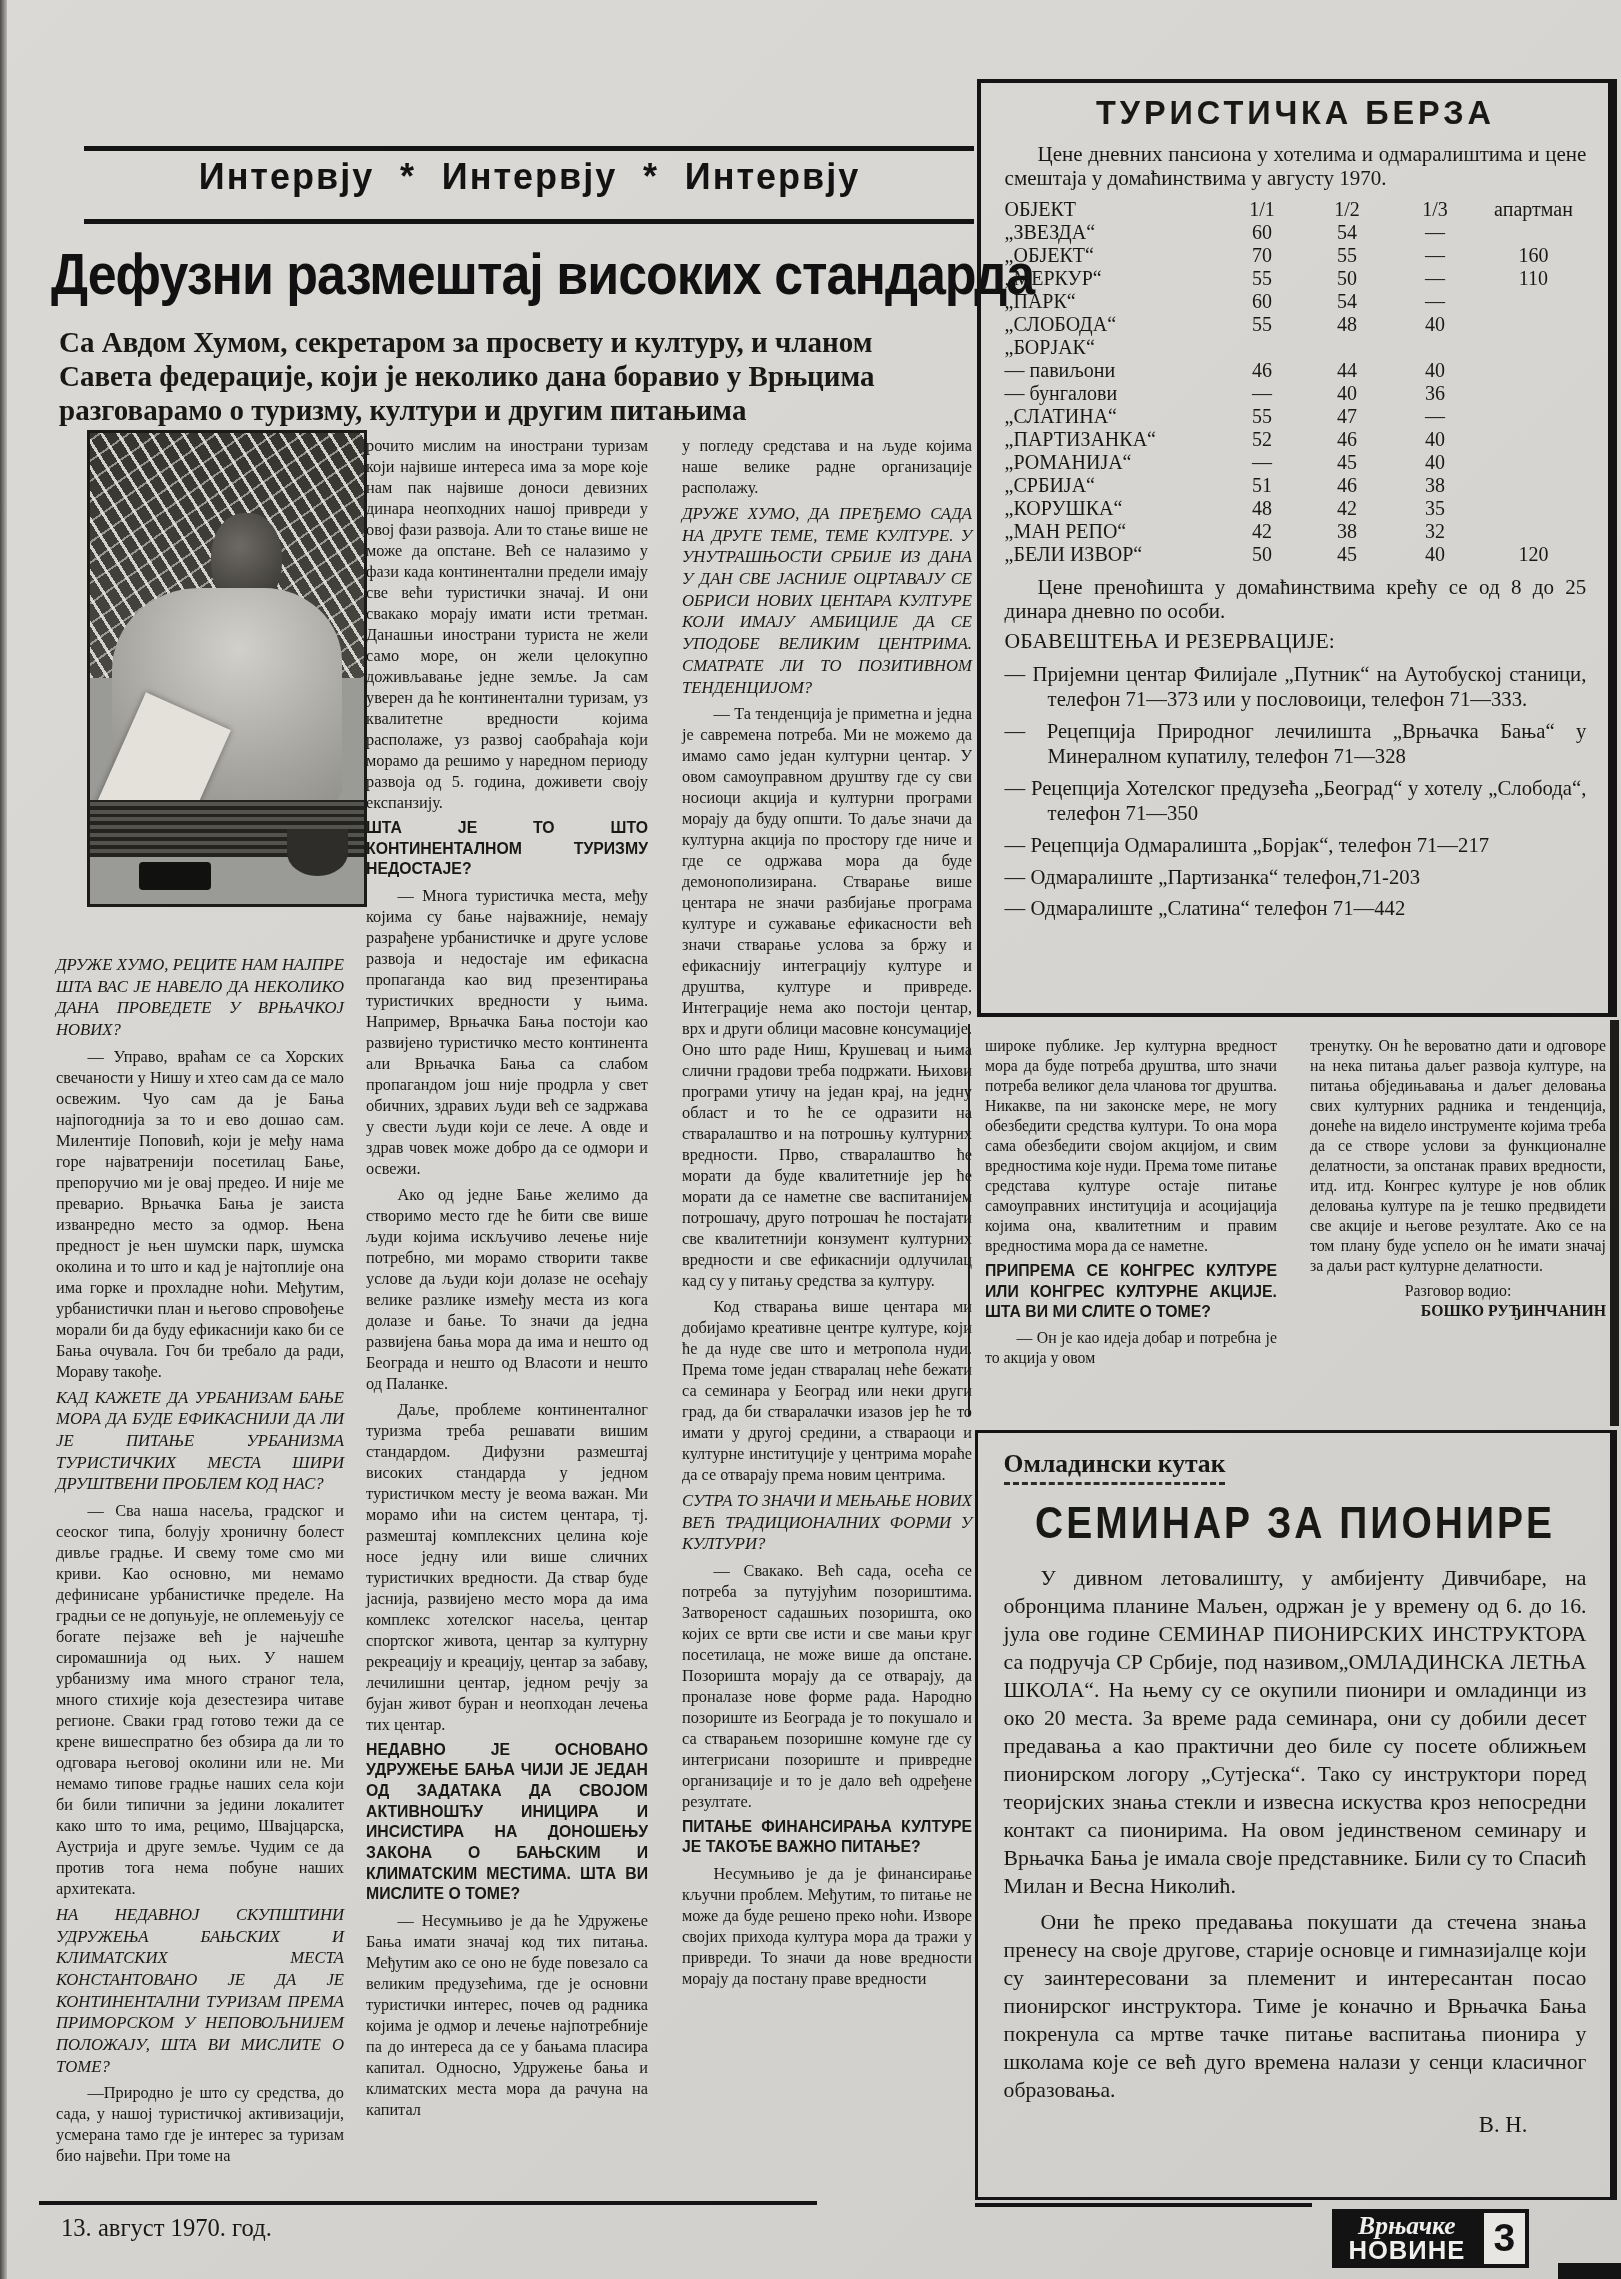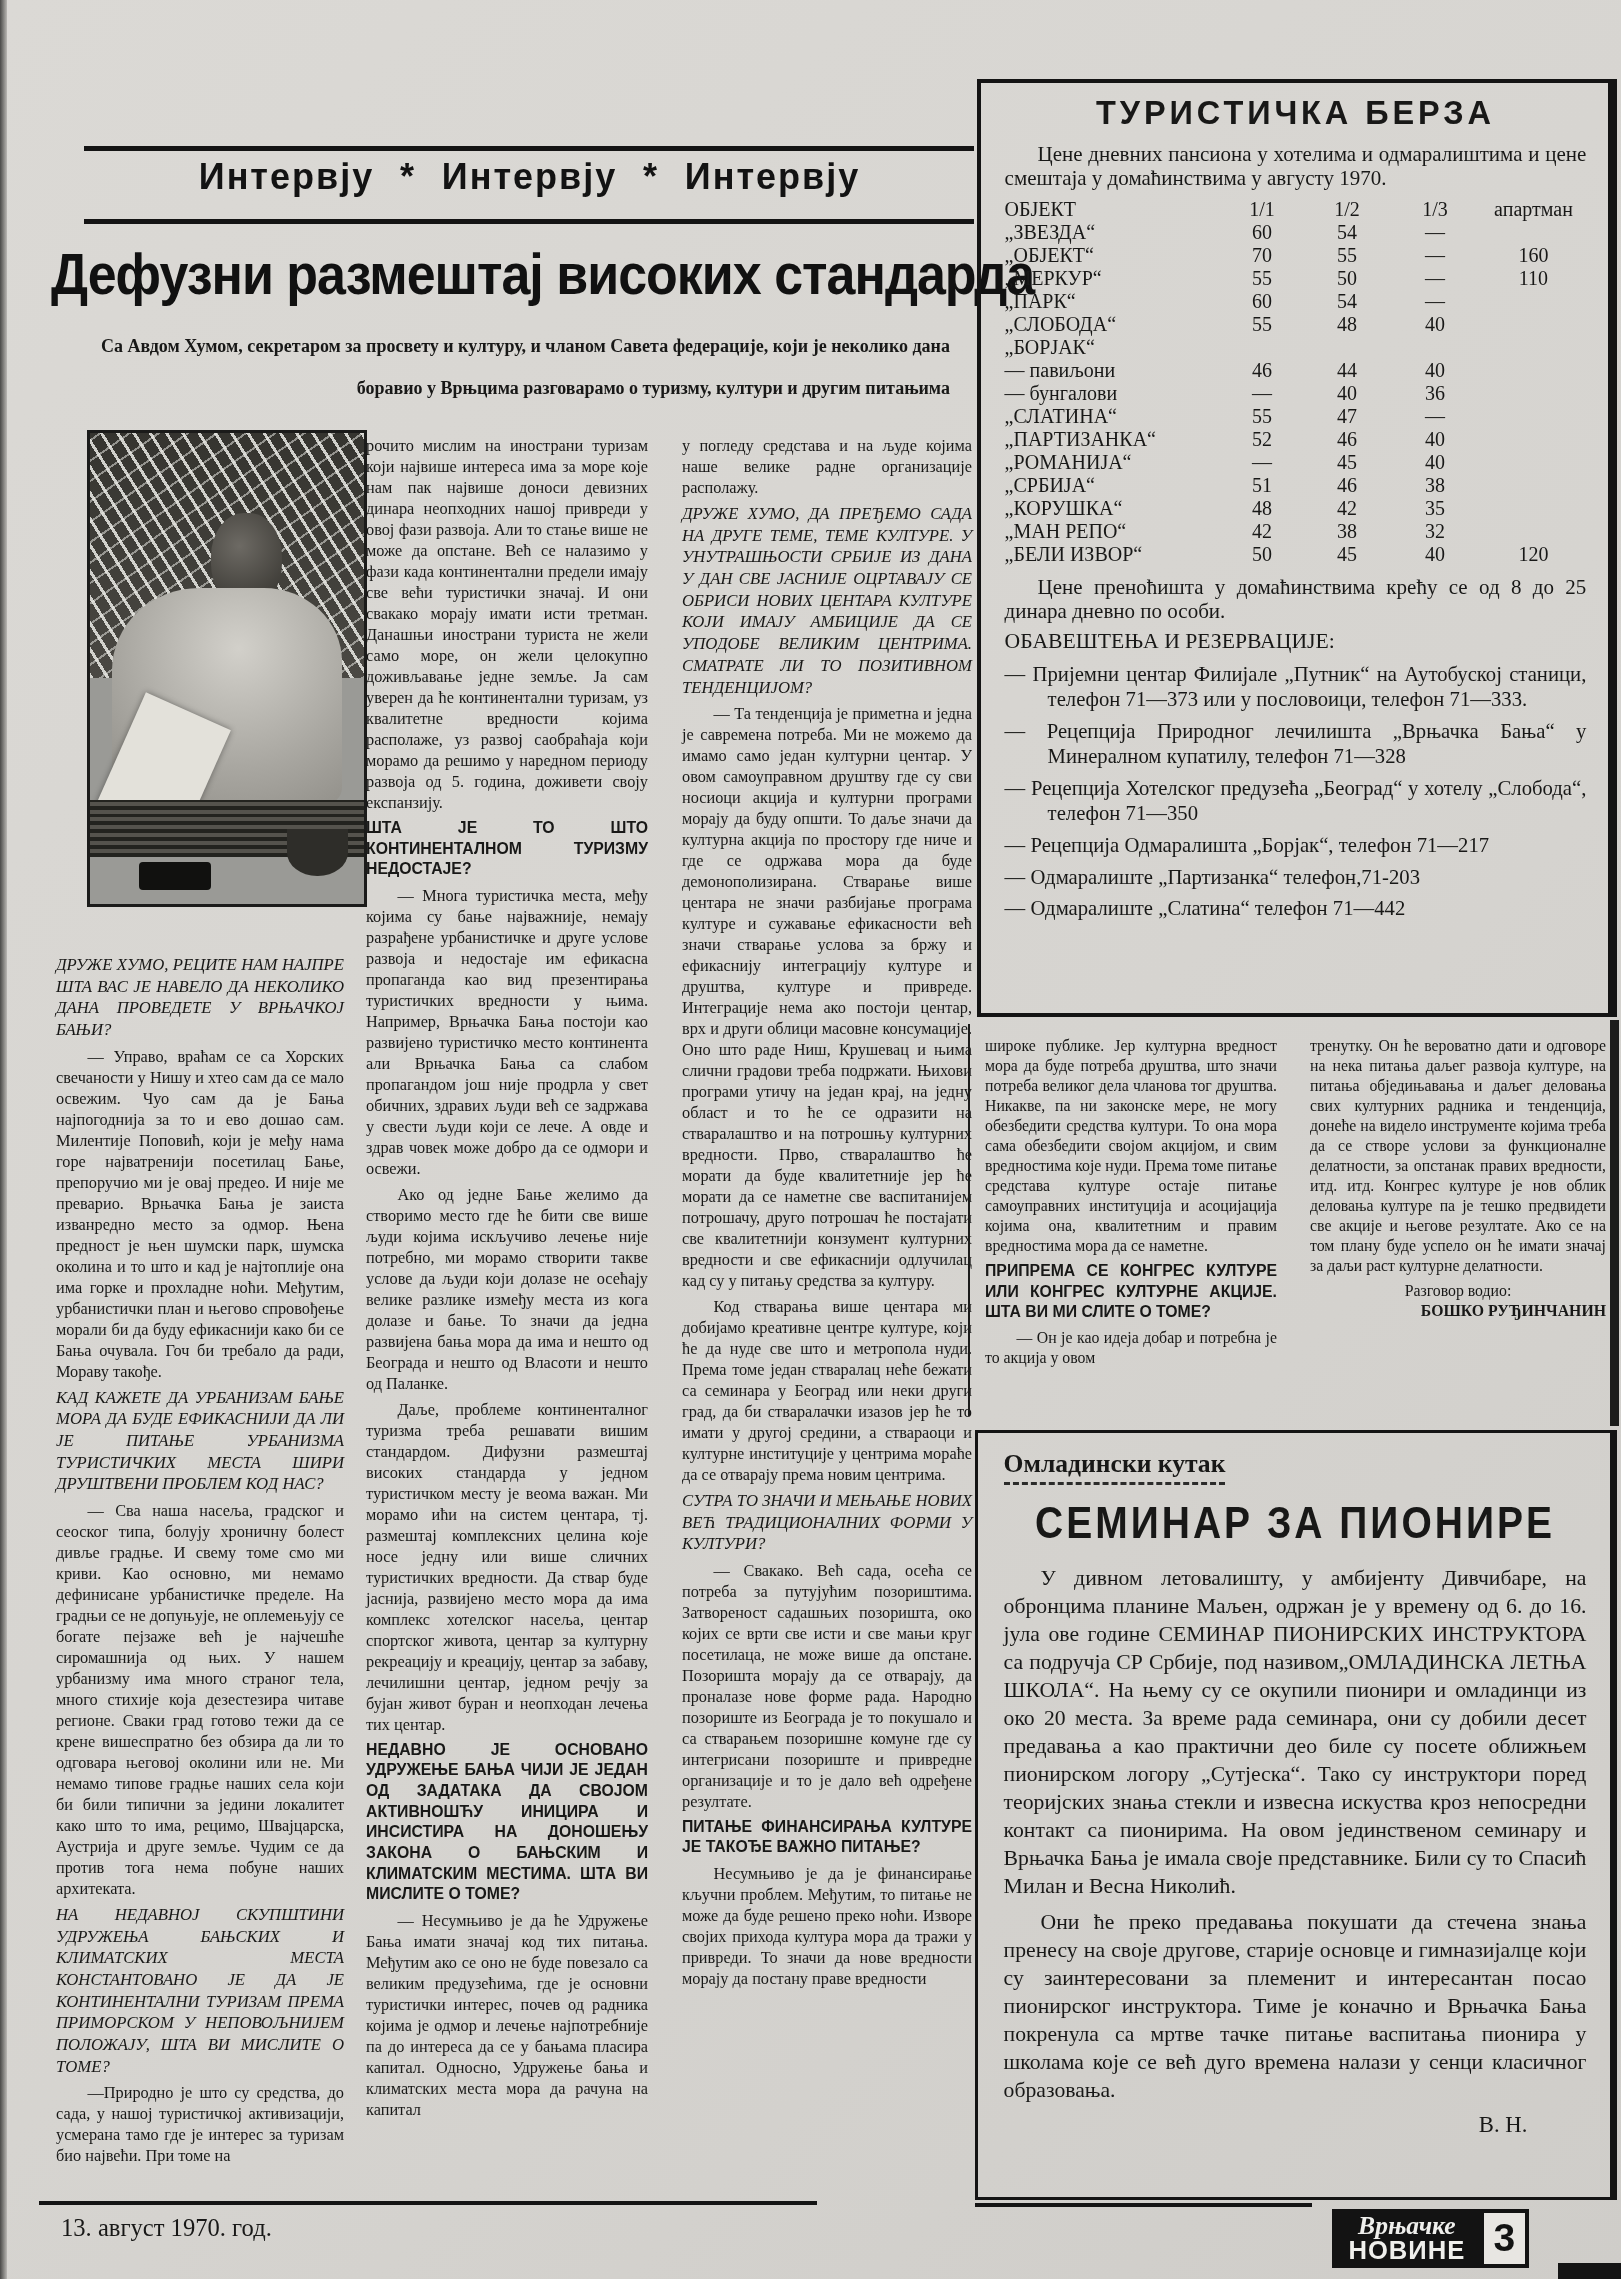--- a/index.html
+++ b/index.html
@@ -13,22 +13,22 @@
   .rule-v{position:absolute;background:#1c1c1b;}
 
   
   .banner{position:absolute;left:84px;top:156px;width:891px;text-align:center;
         font-family:"Liberation Sans",sans-serif;font-weight:bold;font-size:36px;
         letter-spacing:2px;word-spacing:13.8px;color:#131313;}
   
   .headline{position:absolute;left:51px;top:240px;width:921px;
         font-family:"Liberation Sans",sans-serif;font-weight:bold;font-size:52px;
         letter-spacing:-1px;white-space:nowrap;transform:scaleY(1.12);transform-origin:top left;color:#111;}
-  .subtitle{position:absolute;left:59px;top:325px;width:891px;text-align:right;
-        font-size:18px;line-height:42px;font-weight:bold;}
+  .subtitle{position:absolute;left:59px;top:325px;width:891px;text-align:left;
+        font-size:29px;line-height:34px;font-weight:bold;}
 
   
   .photo{position:absolute;left:87px;top:430px;width:274px;height:471px;
         background:#9a9a96;border:3px solid #1b1b1a;overflow:hidden;}
   .photo .foliage{position:absolute;left:0;top:0;width:100%;height:52%;
         background:
           repeating-linear-gradient(58deg,rgba(235,235,230,.85) 0 3px,rgba(40,40,38,.0) 3px 13.8px),
           repeating-linear-gradient(-35deg,rgba(225,225,220,.55) 0 2px,rgba(30,30,28,0) 2px 16.7px),
           linear-gradient(#35342f,#4a4843);}
   .photo .head{position:absolute;left:44%;top:17%;width:26%;height:20%;border-radius:46%;
@@ -110,21 +110,21 @@
     <div class="foliage"></div>
     <div class="head"></div>
     <div class="figure"></div>
     <div class="paper"></div>
     <div class="table-band"></div>
     <div class="bowl"></div>
     <div class="glasses"></div>
   </div>
 
   <div class="col" id="col1">
-      <p class="t-q">ДРУЖЕ ХУМО, РЕЦИТЕ НАМ НАЈПРЕ ШТА ВАС ЈЕ НАВЕЛО ДА НЕКОЛИКО ДАНА ПРОВЕДЕТЕ У ВРЊАЧКОЈ БАЊИ?</p>
+      <p class="t-q">ДРУЖЕ ХУМО, РЕЦИТЕ НАМ НАЈПРЕ ШТА ВАС ЈЕ НАВЕЛО ДА НЕКОЛИКО ДАНА ПРОВЕДЕТЕ У ВРЊАЧКОЈ НОВИХ?</p>
       <p class="t-p">— Управо, враћам се са Хорских свечаности у Нишу и хтео сам да се мало освежим. Чуо сам да је Бања најпогоднија за то и ево дошао сам. Милентије Поповић, који је међу нама горе најватренији посетилац Бање, препоручио ми је овај предео. И није ме преварио. Врњачка Бања је заиста изванредно место за одмор. Њена предност је њен шумски парк, шумска околина и то што и кад је најтоплије она има горке и прохладне ноћи. Међутим, урбанистички план и његово спровођење морали би да буду ефикаснији како би се Бања очувала. Гоч би требало да ради, Мораву такође.</p>
       <p class="t-q">КАД КАЖЕТЕ ДА УРБАНИЗАМ БАЊЕ МОРА ДА БУДЕ ЕФИКАСНИЈИ ДА ЛИ ЈЕ ПИТАЊЕ УРБАНИЗМА ТУРИСТИЧКИХ МЕСТА ШИРИ ДРУШТВЕНИ ПРОБЛЕМ КОД НАС?</p>
       <p class="t-p">— Сва наша насеља, градског и сеоског типа, болују хроничну болест дивље градње. И свему томе смо ми криви. Као основно, ми немамо дефинисане урбанистичке пределе. На градњи се не допуњује, не оплемењују се богате пејзаже већ је најчешће сиромашнија од њих. У нашем урбанизму има много страног тела, много стихије која дезестезира читаве регионе. Сваки град готово тежи да се крене вишеспратно без обзира да ли то одговара његовој околини или не. Ми немамо типове градње наших села који би били типични за једини локалитет како што то има, рецимо, Швајцарска, Аустрија и друге земље. Чудим се да против тога нема побуне наших архитеката.</p>
       <p class="t-q">НА НЕДАВНОЈ СКУПШТИНИ УДРУЖЕЊА БАЊСКИХ И КЛИМАТСКИХ МЕСТА КОНСТАНТОВАНО ЈЕ ДА ЈЕ КОНТИНЕНТАЛНИ ТУРИЗАМ ПРЕМА ПРИМОРСКОМ У НЕПОВОЉНИЈЕМ ПОЛОЖАЈУ, ШТА ВИ МИСЛИТЕ О ТОМЕ?</p>
       <p class="t-p">—Природно је што су средства, до сада, у нашој туристичкој активизацији, усмерана тамо где је интерес за туризам био највећи. При томе на</p>
     </div>
   <div class="col" id="col2">
       <p class="t-pc">рочито мислим на инострани туризам који највише интереса има за море које нам пак највише доноси девизних динара неопходних нашој привреди у овој фази развоја. Али то стање више не може да опстане. Већ се налазимо у фази када континентални предели имају све већи туристички значај. И они свакако морају имати исти третман. Данашњи инострани туриста не жели само море, он жели целокупно доживљавање једне земље. Ја сам уверен да ће континентални туризам, уз квалитетне вредности којима располаже, уз развој саобраћаја који морамо да решимо у наредном периоду развоја од 5. година, доживети своју експанзију.</p>
       <p class="t-h">ШТА ЈЕ ТО ШТО КОНТИНЕНТАЛНОМ ТУРИЗМУ НЕДОСТАЈЕ?</p>
       <p class="t-p">— Многа туристичка места, међу којима су бање најважније, немају разрађене урбанистичке и друге услове развоја и недостаје им ефикасна пропаганда као вид презентирања туристичких вредности у њима. Например, Врњачка Бања постоји као развијено туристичко место континента али Врњачка Бања са слабом пропагандом још није продрла у свет обичних, здравих људи већ се задржава у свести људи који се лече. А овде и здрав човек може добро да се одмори и освежи.</p>

